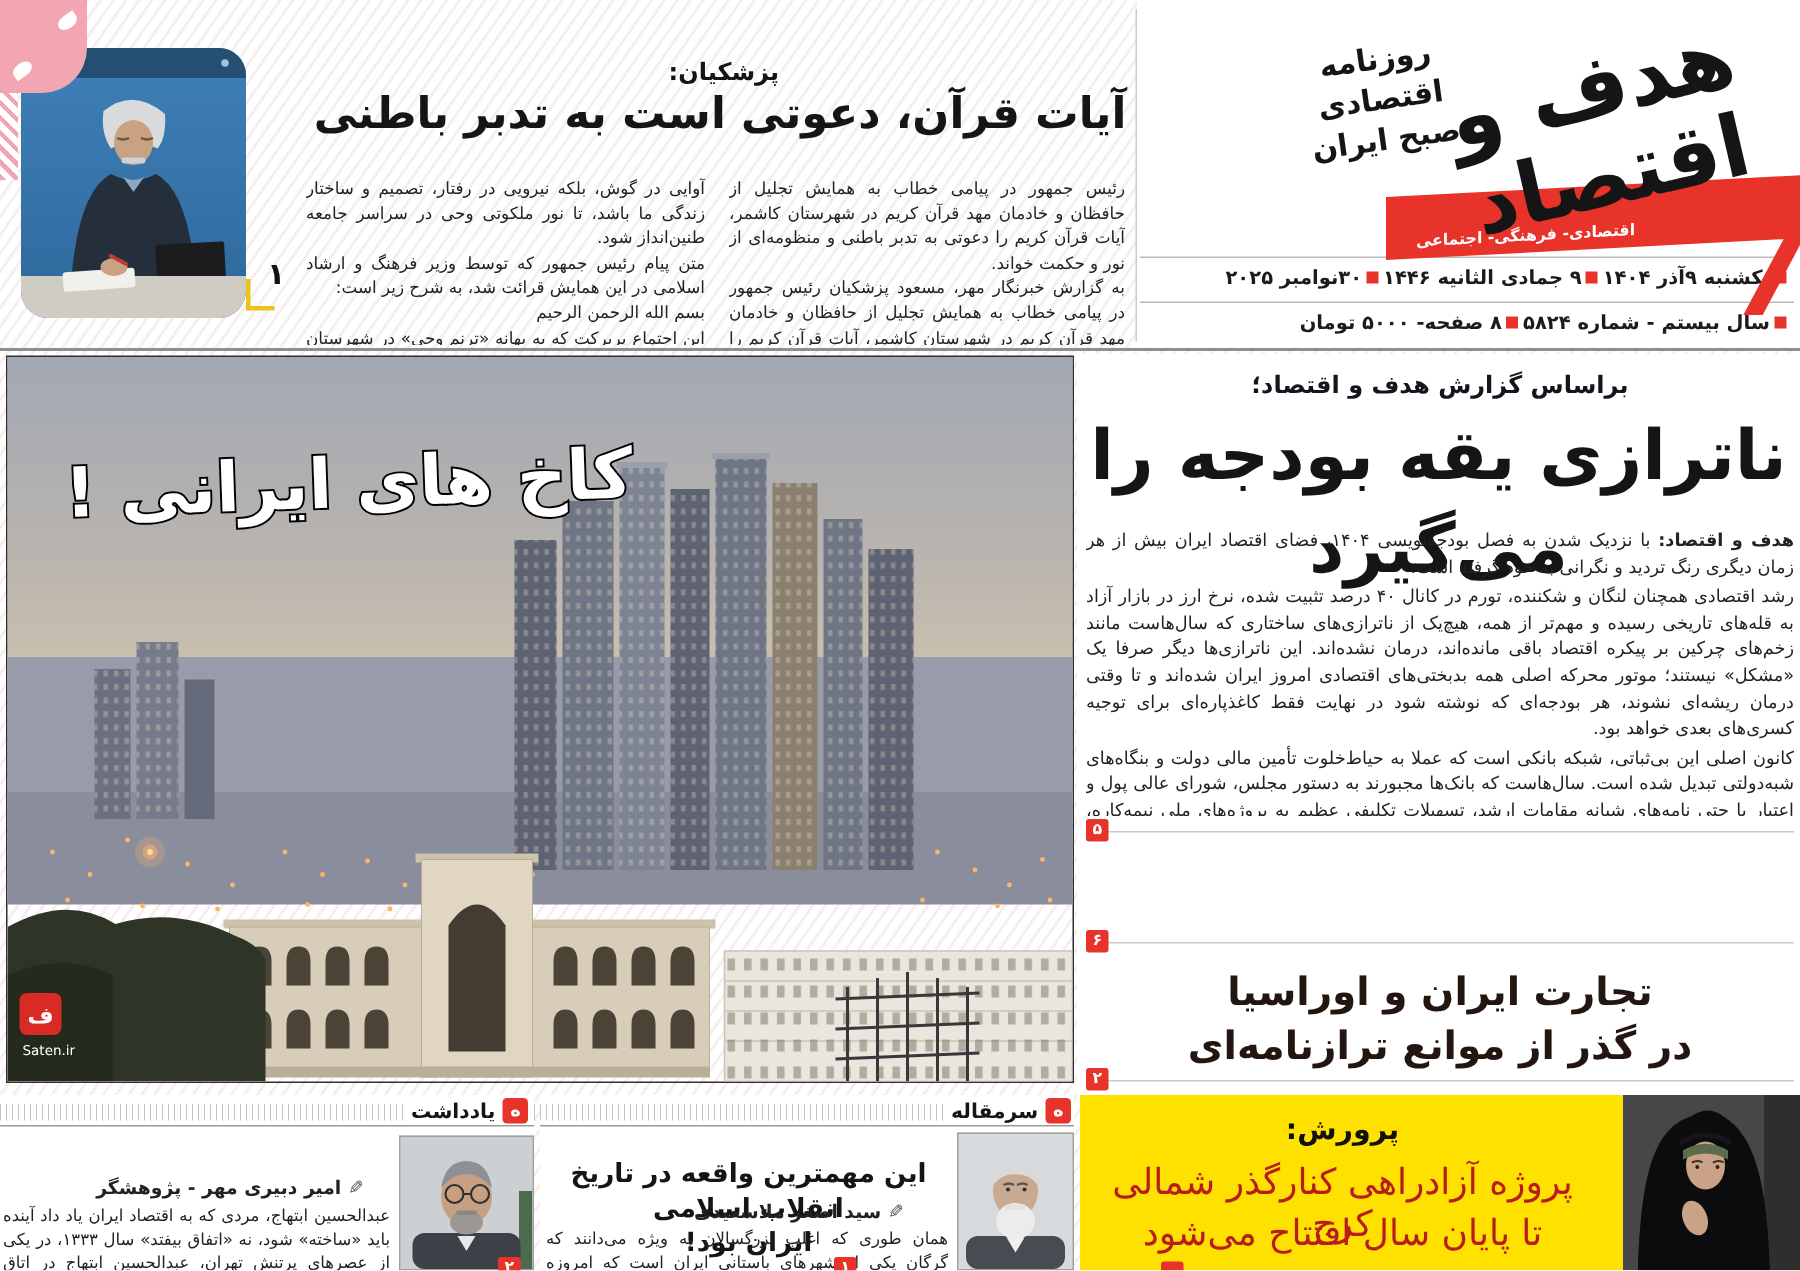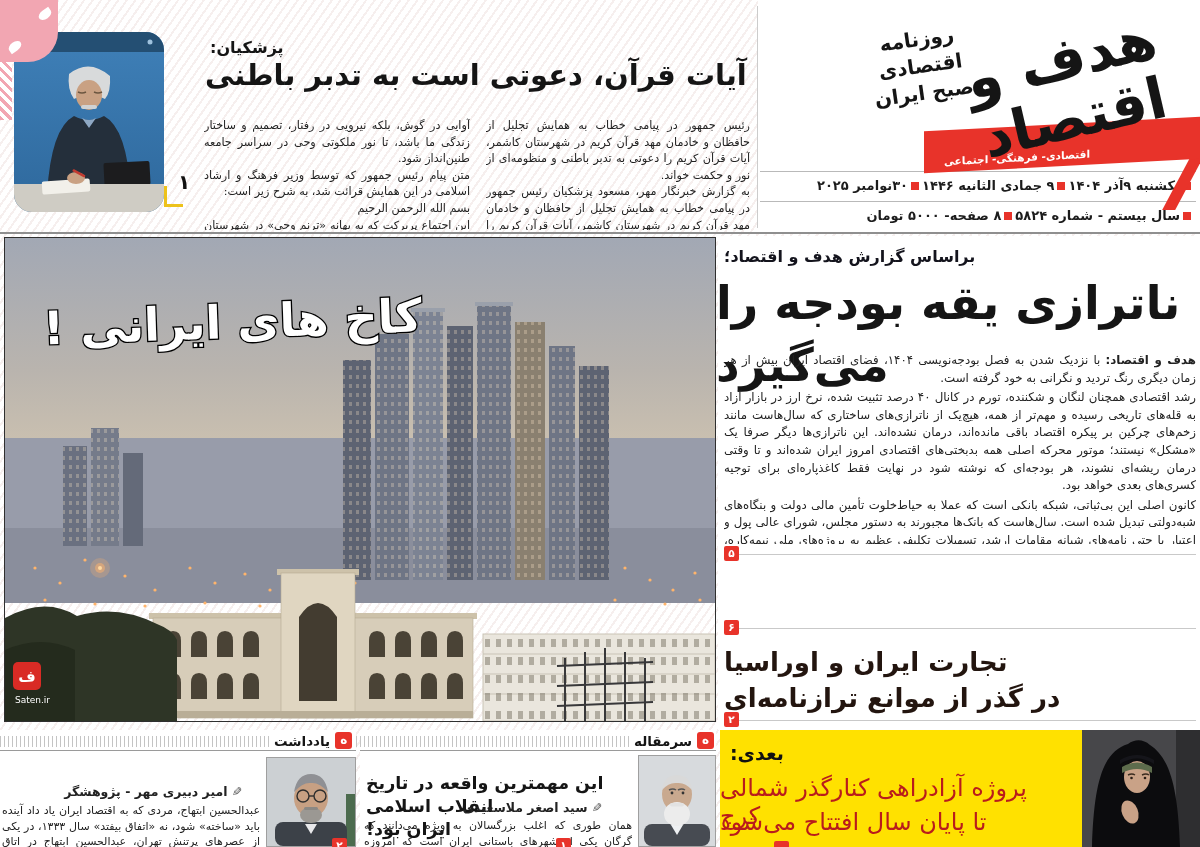--- a/index.html
+++ b/index.html
@@ -4,21 +4,21 @@
 <style>
   html,body{margin:0;padding:0;}
   .page{
     position:relative;width:1200px;height:847px;overflow:hidden;
     background:repeating-linear-gradient(125deg,#ffffff 0 5px,#f6efee 5px 7px);
     font-family:"DejaVu Sans",sans-serif;direction:rtl;color:#151515;
   }
   .abs{position:absolute;}
   .whitebg{background:#fff;}
   .hr{background:#b9b9b9;height:1px;}
-  .c{text-align:left;}
+  .c{text-align:center;}
   .jus{text-align:justify;text-align-last:right;}
   .preline{white-space:pre-line;}
   
   .tagline{font-size:20px;font-weight:700;line-height:27px;transform:rotate(-8deg);text-align:center;}
   .callig{font-size:57px;font-weight:700;letter-spacing:-3px;transform:rotate(-13deg);line-height:60px;text-align:center;}
   .redband{background:#e8332a;transform:skewY(-3deg);}
   .bandtxt{color:#fff;font-size:10.5px;font-weight:700;}
   .dateline{font-size:13px;font-weight:700;color:#1c1c1c;}
   .sq{display:inline-block;width:8px;height:8px;background:#e8332a;margin:0 3px 1px 3px;vertical-align:middle;}
   
@@ -285,21 +285,21 @@
     <div>تجارت ایران و اوراسیا</div>
     <div>در گذر از موانع ترازنامه‌ای</div>
   </h2>
 
   <div class="abs badge-row" style="left:724px;top:712px;width:472px">
     <div class="rule"></div>
     <div class="pbadge">۲</div>
   </div>
 
   <div class="abs ybox" style="left:720px;top:730px;width:480px;height:117px">
-    <div class="abs k c" style="left:10px;top:12px;width:330px">بعدی:</div>
+    <div class="abs k c" style="left:10px;top:12px;width:330px">پرورش:</div>
     <div class="abs h c" style="left:0px;top:44px;width:350px">پروژه آزادراهی کنارگذر شمالی کرج</div>
     <div class="abs h c" style="left:0px;top:78px;width:350px">تا پایان سال افتتاح می‌شود</div>
     <div class="abs" style="left:54px;top:111px;width:15px;height:15px;background:#e8332a;border-radius:2px"></div>
     <div class="abs" style="right:0;top:0;width:142px;height:117px">
       <svg width="142" height="117" viewBox="0 0 142 117">
         <rect x="24" y="0" width="118" height="117" fill="#47474a"></rect>
         <rect x="118" y="0" width="24" height="117" fill="#2e2e30"></rect>
         <path d="M70,14 C44,22 36,54 34,117 L122,117 C120,58 112,28 92,15 C85,9 77,9 70,14 Z" fill="#0c0c0e"></path>
         <ellipse cx="79" cy="47" rx="13" ry="16" fill="#c9a287"></ellipse>
         <path d="M64,37 Q79,28 94,37 L94,43 Q79,35 64,43 Z" fill="#5d6c4c"></path>

